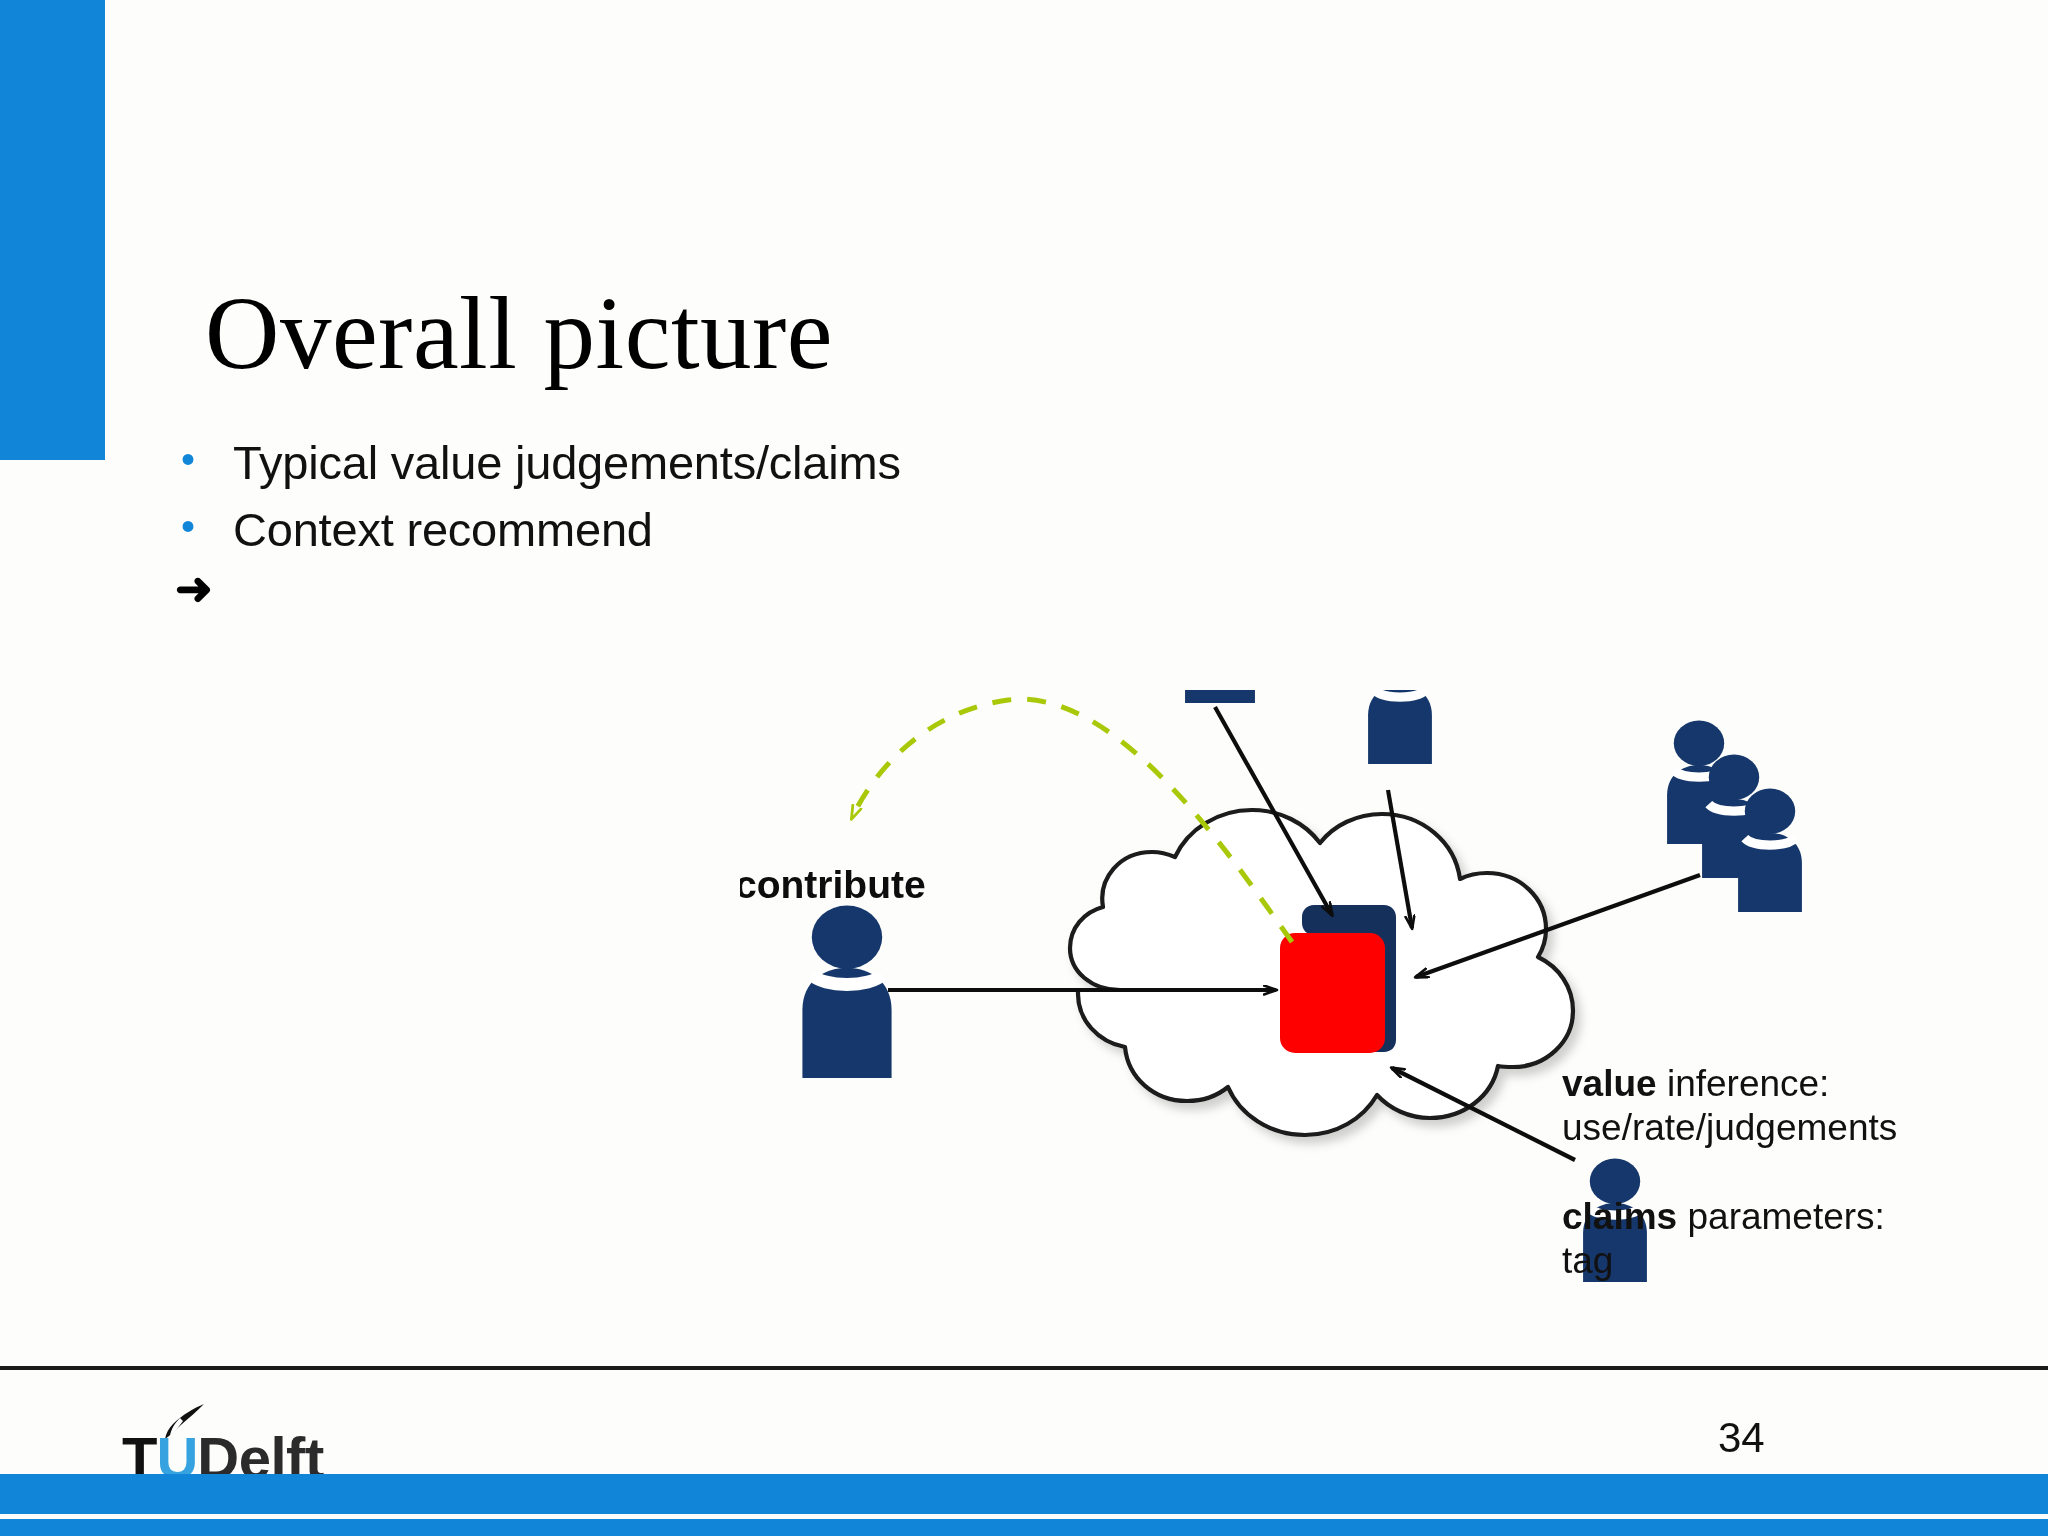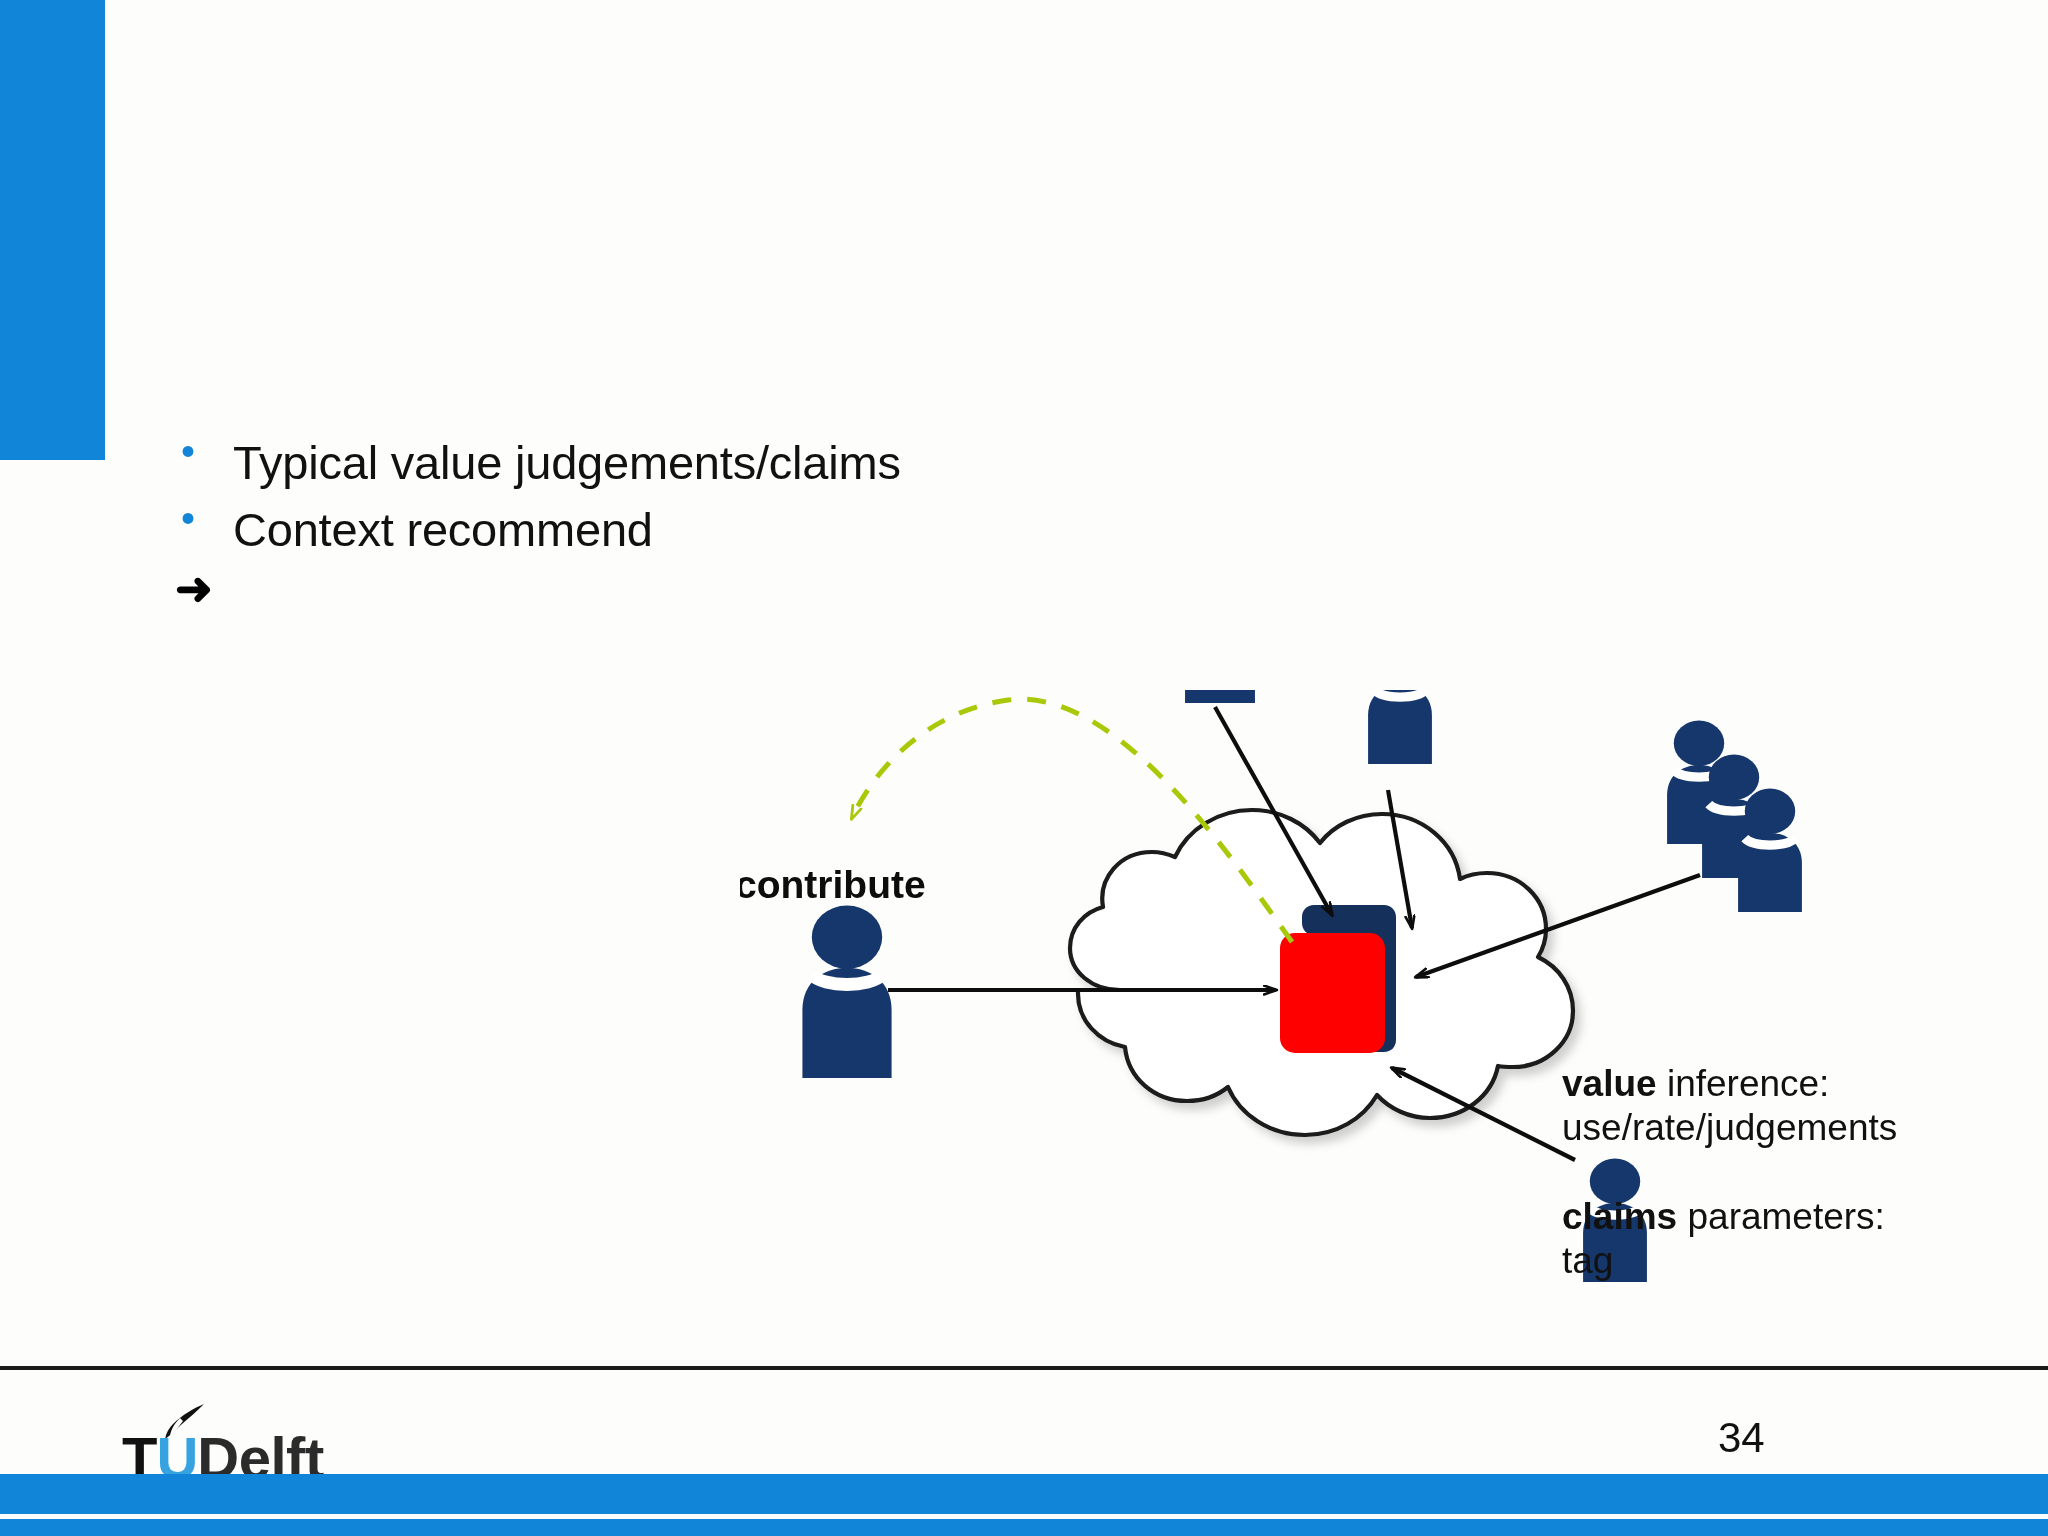--- a/index.html
+++ b/index.html
@@ -69,21 +69,21 @@
 
   
   .bullets {
     position: absolute;
     left: 175px;
     top: 435px;
     width: 1100px;
   }
   .bullet-row {
     display: flex;
-    align-items: flex-start;
+    align-items: center;
     margin-bottom: 12px;
   }
   .bullet-mark {
     flex: 0 0 auto;
     width: 58px;
     color: #1186d8;
     font-size: 40px;
     line-height: 1;
     text-align: left;
     position: relative;
@@ -173,20 +173,21 @@
     color: #111111;
   }
 </style>
 </head>
 <body>
 
 <div id="slide">
 
   <div class="accent-bar"></div>
 
+  <h1 class="slide-title">Overall picture</h1>
 
   <div class="bullets">
     <div class="bullet-row">
       <span class="bullet-mark dot"></span>
       <span class="bullet-text">Typical value judgements/claims</span>
     </div>
     <div class="bullet-row">
       <span class="bullet-mark dot"></span>
       <span class="bullet-text">Context recommend</span>
     </div>

